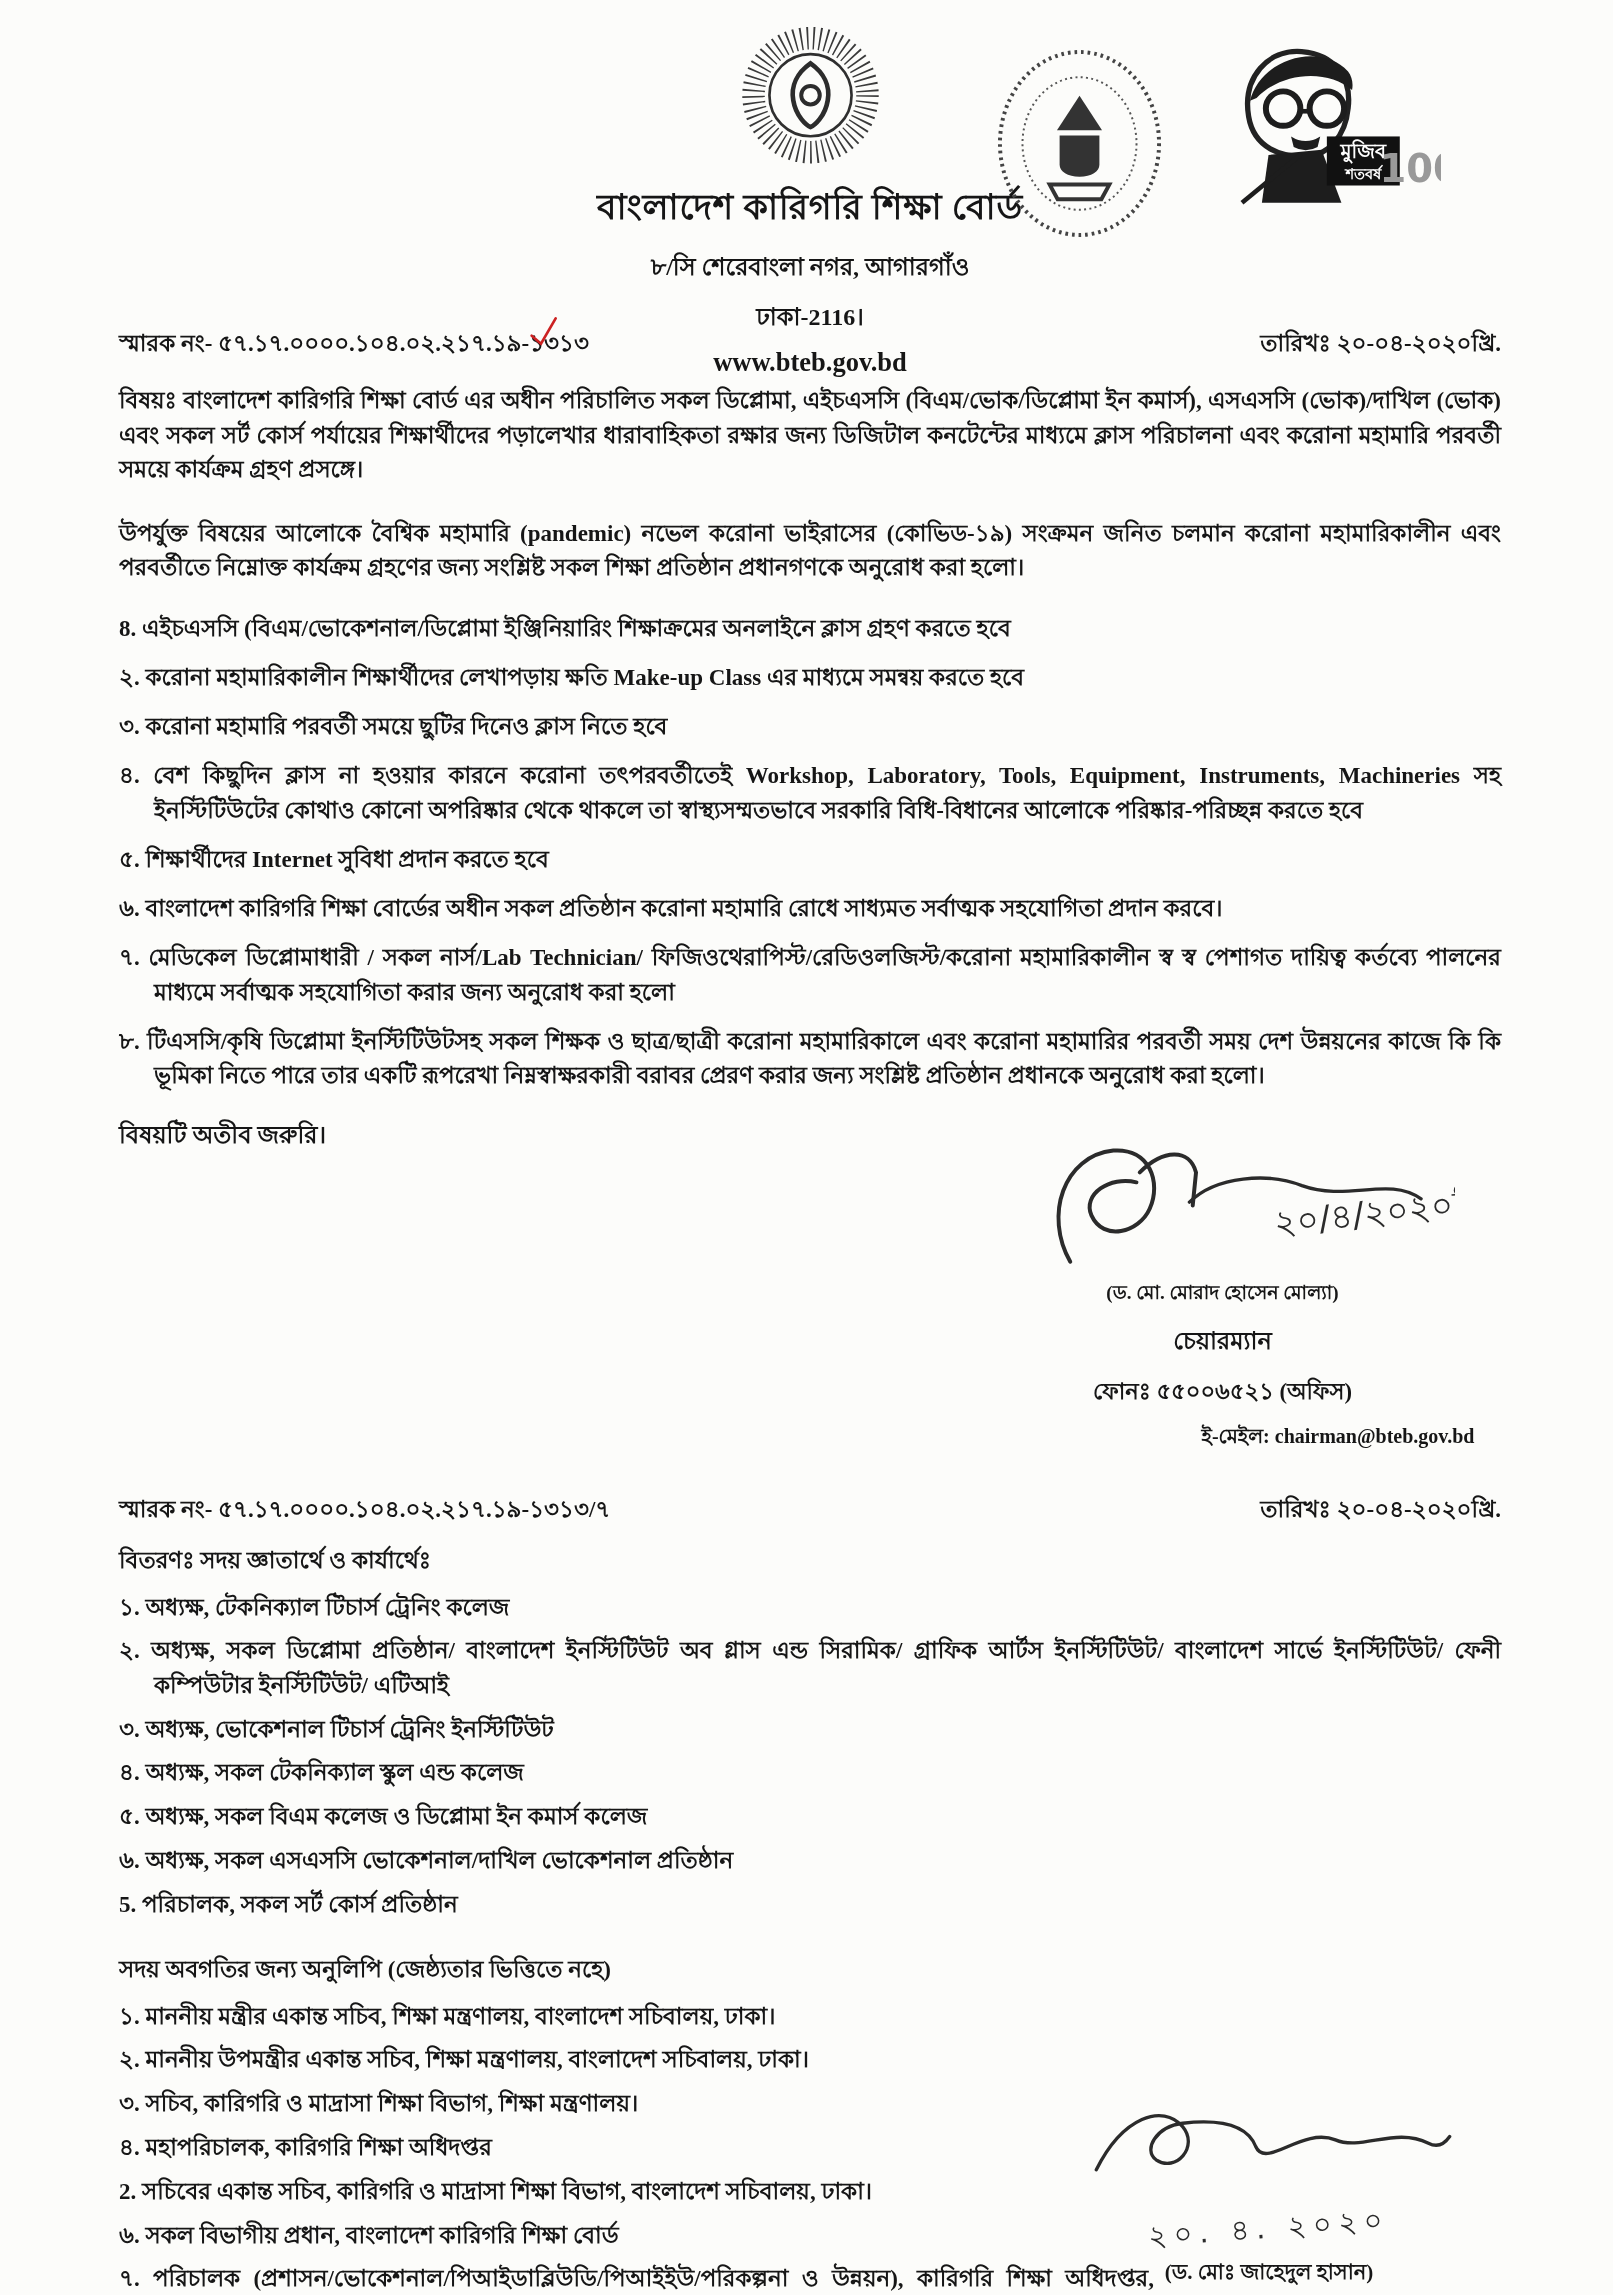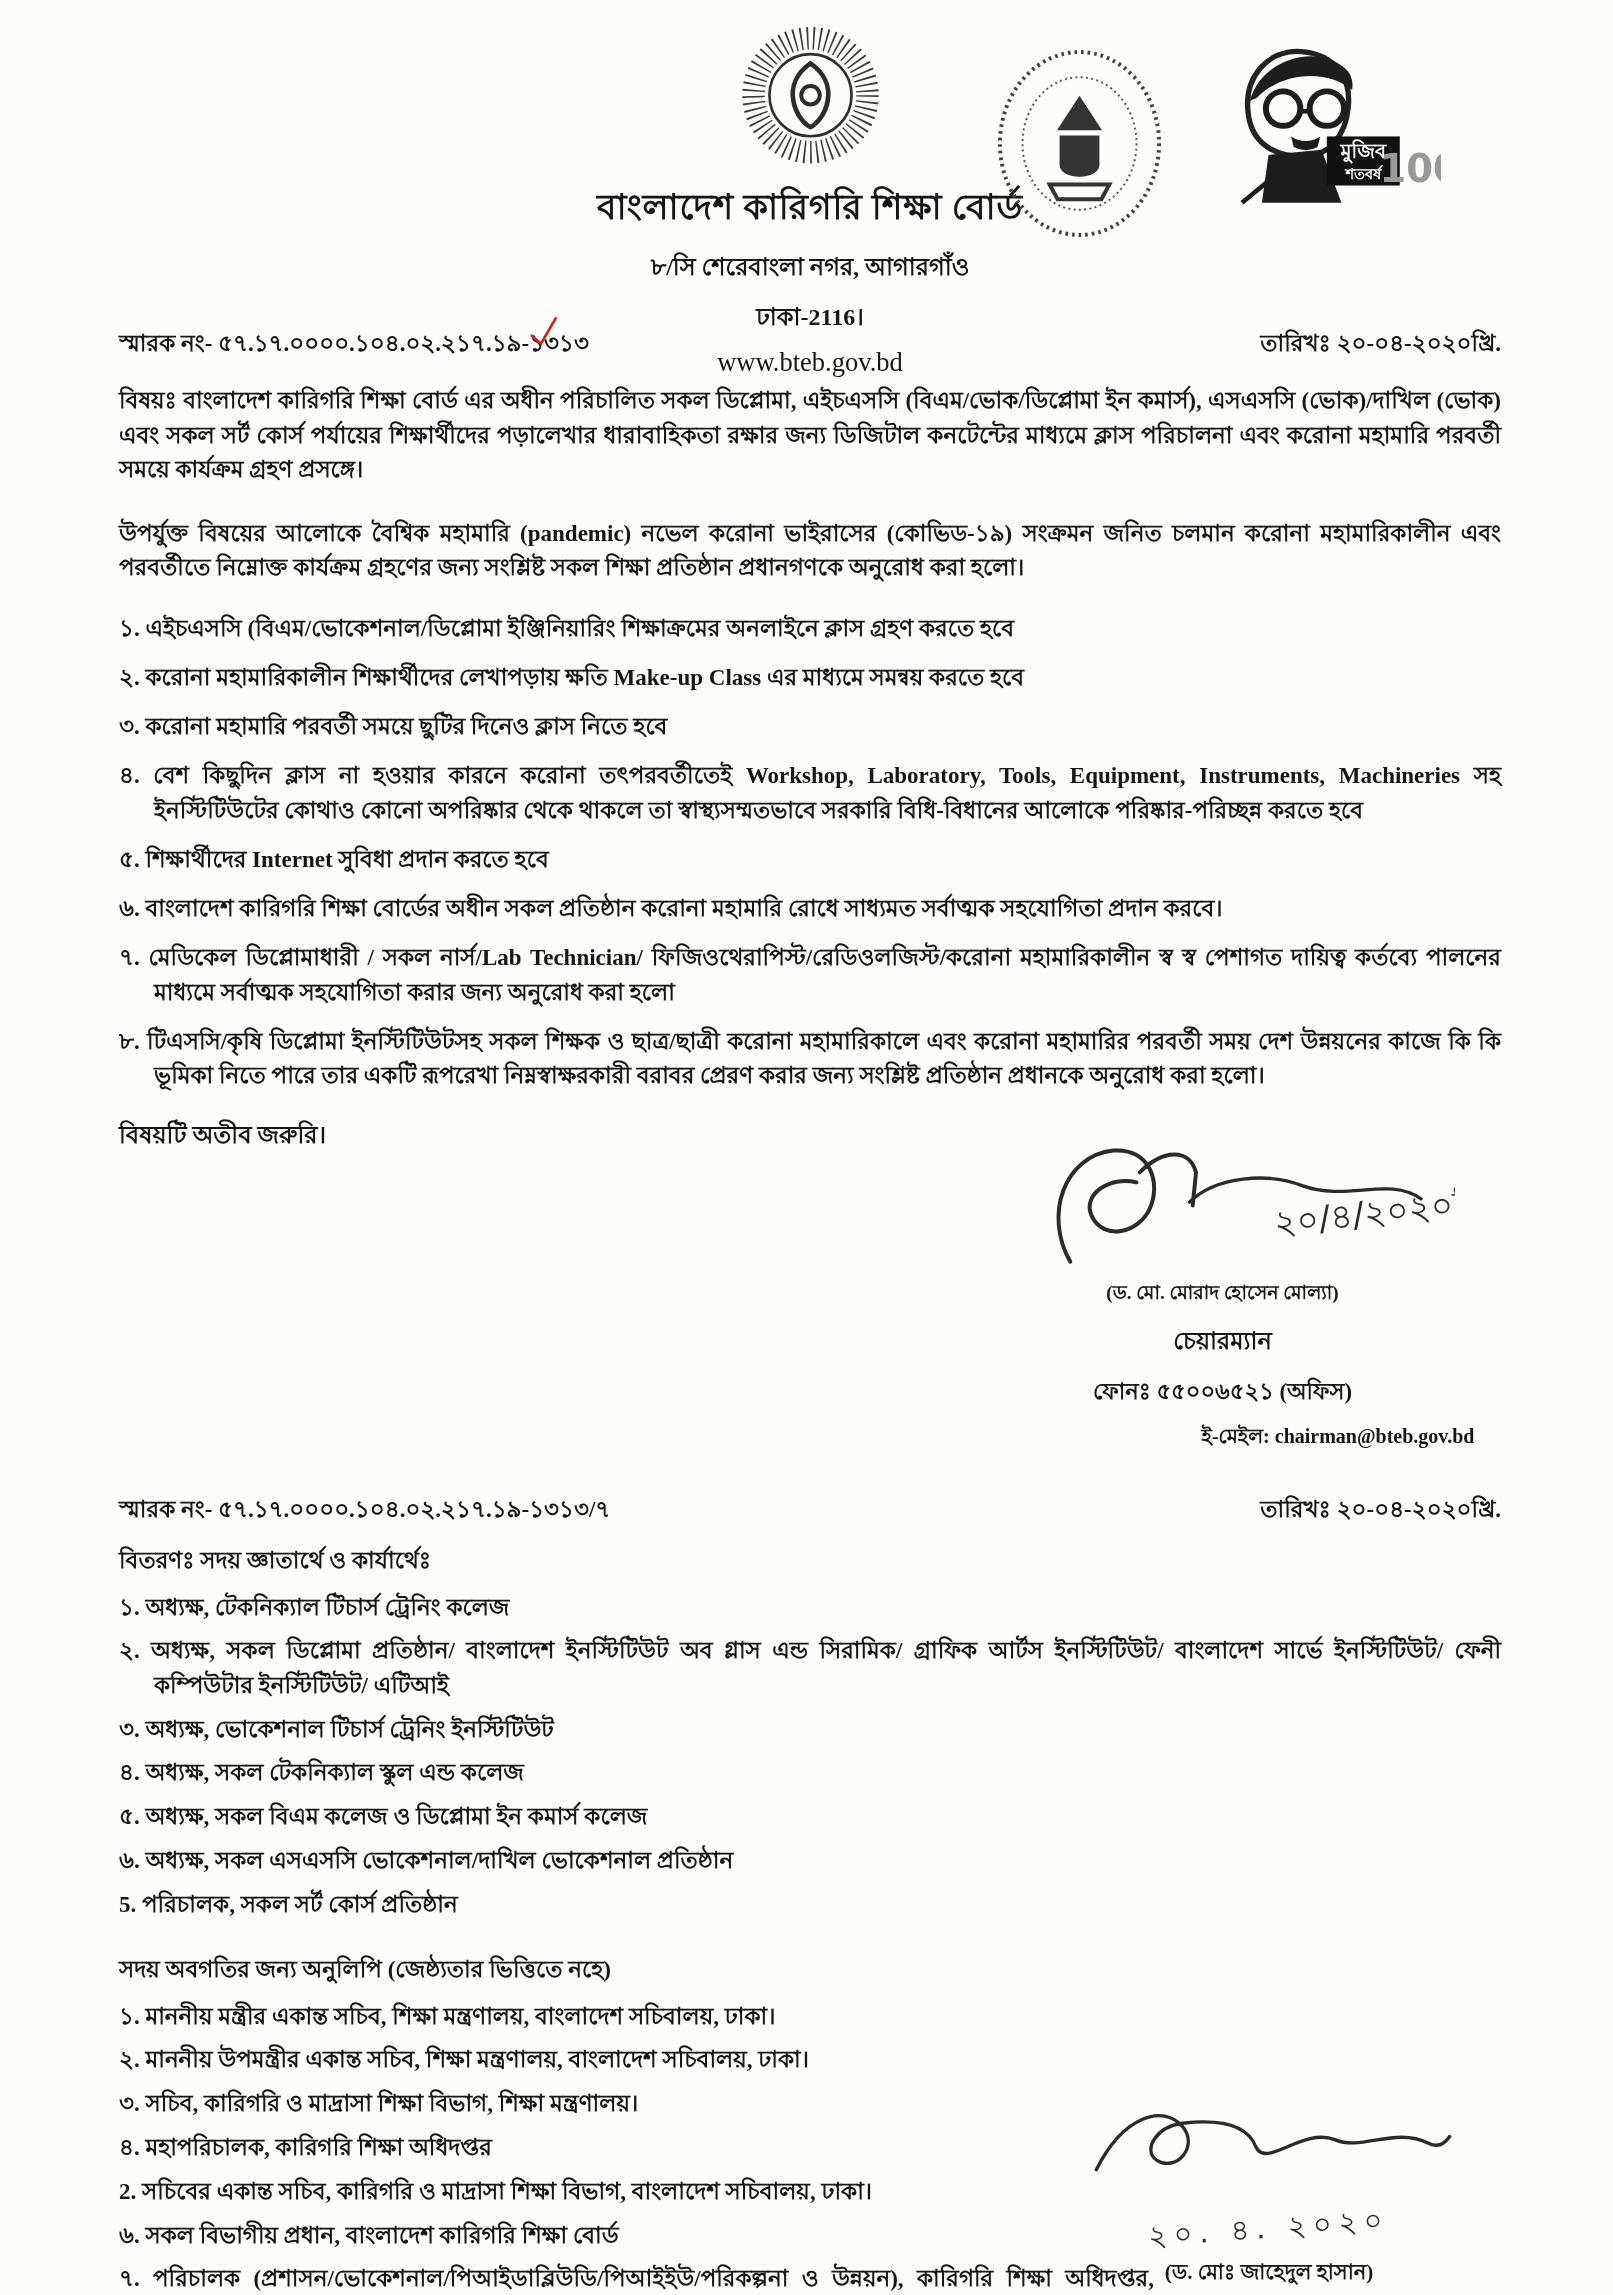--- a/index.html
+++ b/index.html
@@ -11,21 +11,21 @@
     color:#161616;
     font-family:"Liberation Serif","DejaVu Serif",serif;
     overflow:hidden;
   }
   .content{padding:17px 113px 0 119px;}
   
   .header{position:relative;text-align:center;height:292px;}
   .emblem-wrap{display:flex;justify-content:center;}
   .board-title{font-size:35px;font-weight:700;margin-top:4px;letter-spacing:0.7px;}
   .addr{font-size:24px;font-weight:600;margin-top:9.3px;}
-  .website{font-size:26.5px;font-weight:400;margin-top:9.3px;}
+  .website{font-size:26.5px;font-weight:700;margin-top:9.3px;}
   .seal{position:absolute;top:26.5px;right:332px;}
   .mujib{position:absolute;top:20px;right:60px;}
   
   .memo-line{display:flex;justify-content:space-between;align-items:baseline;
     font-size:23px;font-weight:700;margin-top:16px;position:relative;}
   .red-tick{position:absolute;left:406px;top:-12px;}
   
   .para{font-size:23px;font-weight:700;line-height:1.5;text-align:justify;margin-top:17px;}
   .subject{margin-top:20px;}
   .intro{margin-top:29px;}
@@ -105,21 +105,21 @@
         <path d="M10 34 L24 46 L46 8" fill="none" stroke="#cc2222" stroke-width="4" stroke-linecap="round"></path>
       </svg>
       <span>তারিখঃ ২০-০৪-২০২০খ্রি.</span>
     </div>
 
     <div class="para subject">বিষয়ঃ বাংলাদেশ কারিগরি শিক্ষা বোর্ড এর অধীন পরিচালিত সকল ডিপ্লোমা, এইচএসসি (বিএম/ভোক/ডিপ্লোমা ইন কমার্স), এসএসসি (ভোক)/দাখিল (ভোক) এবং সকল সর্ট কোর্স পর্যায়ের শিক্ষার্থীদের পড়ালেখার ধারাবাহিকতা রক্ষার জন্য ডিজিটাল কনটেন্টের মাধ্যমে ক্লাস পরিচালনা এবং করোনা মহামারি পরবর্তী সময়ে কার্যক্রম গ্রহণ প্রসঙ্গে।</div>
 
     <div class="para intro">উপর্যুক্ত বিষয়ের আলোকে বৈশ্বিক মহামারি (pandemic) নভেল করোনা ভাইরাসের (কোভিড-১৯) সংক্রমন জনিত  চলমান  করোনা মহামারিকালীন এবং পরবর্তীতে নিম্নোক্ত কার্যক্রম গ্রহণের জন্য সংশ্লিষ্ট সকল শিক্ষা প্রতিষ্ঠান প্রধানগণকে অনুরোধ করা হলো।</div>
 
     <ol class="plain">
-      <li>১. এইচএসসি (বিএম/ভোকেশনাল/ডিপ্লোমা ইঞ্জিনিয়ারিং শিক্ষাক্রমের অনলাইনে ক্লাস গ্রহণ করতে হবে</li>
+      <li>8. এইচএসসি (বিএম/ভোকেশনাল/ডিপ্লোমা ইঞ্জিনিয়ারিং শিক্ষাক্রমের অনলাইনে ক্লাস গ্রহণ করতে হবে</li>
       <li>২. করোনা মহামারিকালীন শিক্ষার্থীদের লেখাপড়ায় ক্ষতি Make-up Class এর মাধ্যমে সমন্বয় করতে হবে</li>
       <li>৩. করোনা মহামারি পরবর্তী সময়ে ছুটির দিনেও ক্লাস নিতে হবে</li>
       <li>৪. বেশ কিছুদিন ক্লাস না হওয়ার কারনে করোনা তৎপরবর্তীতেই Workshop, Laboratory, Tools, Equipment, Instruments, Machineries সহ ইনস্টিটিউটের কোথাও কোনো অপরিষ্কার থেকে থাকলে তা স্বাস্থ্যসম্মতভাবে সরকারি বিধি-বিধানের আলোকে পরিষ্কার-পরিচ্ছন্ন করতে হবে</li>
       <li>৫. শিক্ষার্থীদের Internet সুবিধা প্রদান করতে হবে</li>
       <li>৬. বাংলাদেশ কারিগরি শিক্ষা বোর্ডের অধীন সকল প্রতিষ্ঠান করোনা মহামারি রোধে সাধ্যমত সর্বাত্মক সহযোগিতা প্রদান করবে।</li>
       <li>৭. মেডিকেল ডিপ্লোমাধারী / সকল নার্স/Lab Technician/ ফিজিওথেরাপিস্ট/রেডিওলজিস্ট/করোনা মহামারিকালীন স্ব স্ব পেশাগত দায়িত্ব কর্তব্যে পালনের মাধ্যমে সর্বাত্মক সহযোগিতা করার জন্য অনুরোধ করা হলো</li>
       <li>৮. টিএসসি/কৃষি ডিপ্লোমা ইনস্টিটিউটসহ সকল শিক্ষক ও ছাত্র/ছাত্রী করোনা মহামারিকালে এবং করোনা মহামারির পরবর্তী সময় দেশ উন্নয়নের কাজে কি কি ভূমিকা নিতে পারে তার একটি রূপরেখা নিম্নস্বাক্ষরকারী বরাবর প্রেরণ করার জন্য সংশ্লিষ্ট প্রতিষ্ঠান প্রধানকে অনুরোধ করা হলো।</li>
     </ol>
 
     <div class="urgent">বিষয়টি অতীব জরুরি।</div>

